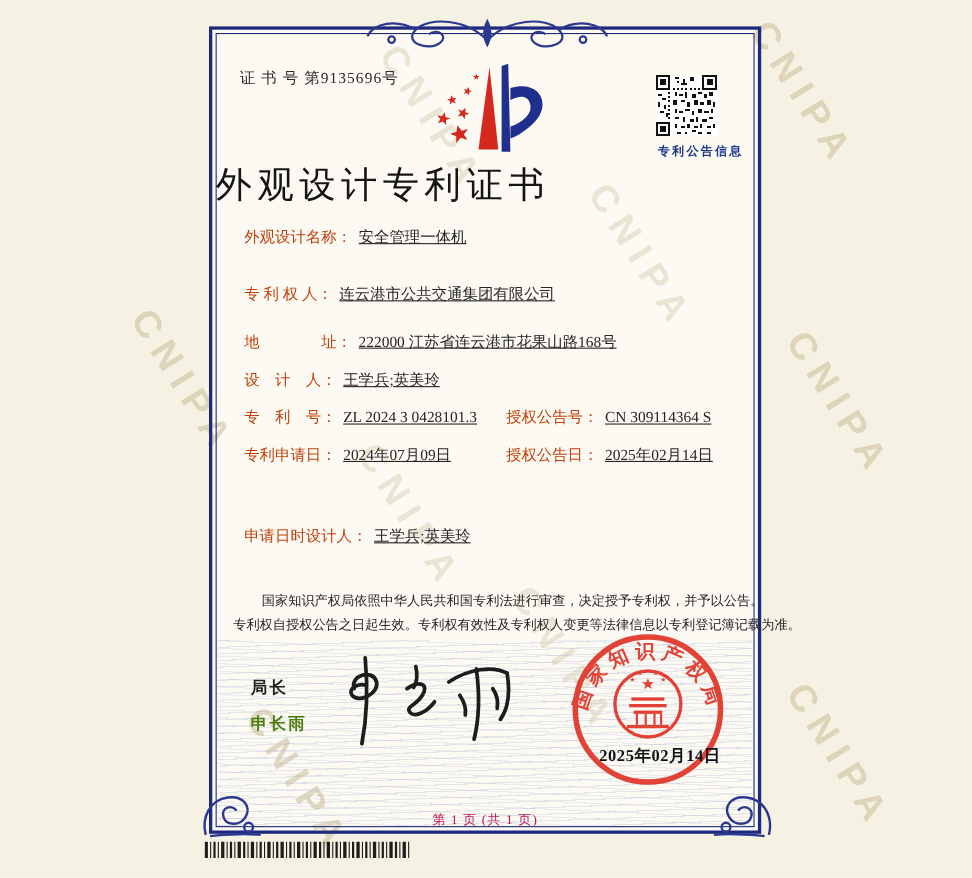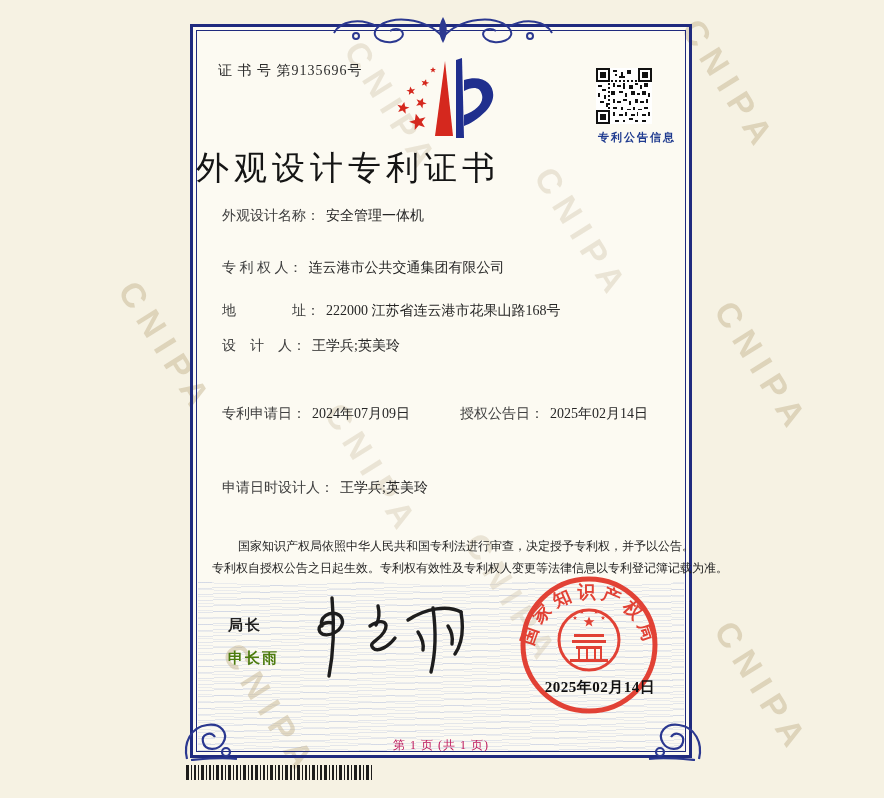--- a/index.html
+++ b/index.html
@@ -26,22 +26,22 @@
 
   .certno { position:absolute; left:218px; top:62px; font-size:14px; color:#2b2b2b; letter-spacing:1px; }
   .qr { position:absolute; left:596px; top:68px; width:56px; height:56px; }
   .qr-caption { position:absolute; left:574px; top:130px; width:102px; text-align:right;
                 font-size:11px; font-weight:bold; color:#1e3a8f; letter-spacing:2px; }
   .logo { position:absolute; left:388px; top:58px; width:112px; height:84px; }
   .title { position:absolute; left:196px; top:146px; width:490px; text-align:left;
            font-size:33px; font-weight:normal; color:#151515; letter-spacing:5px; }
 
   .row { position:absolute; left:222px; width:452px; font-size:14px; color:#262626; white-space:nowrap; }
-  .row .lbl { color:#404040; }
-  .row .val { margin-left:6px; }
+  .row .lbl { color:#c2410c; }
+  .row .val { margin-left:6px;text-decoration:underline; }
   .col2 { position:absolute; left:238px; top:0; white-space:nowrap; }
 
   .body-par { position:absolute; left:212px; top:535px; width:466px; font-size:12px;
               color:#242424; line-height:22px; }
   .body-par .l1 { padding-left:26px; white-space:nowrap; }
   .body-par .l2 { white-space:nowrap; }
 
   .sig-title { position:absolute; left:228px; top:616px; font-family:"Liberation Sans", sans-serif;
                font-weight:bold; font-size:15px; color:#222; letter-spacing:2px; }
   .sig-name  { position:absolute; left:228px; top:649px; font-family:"Liberation Sans", sans-serif;
@@ -165,20 +165,26 @@
       <span class="lbl">外观设计名称：</span><span class="val">安全管理一体机</span>
     </div>
     <div class="row" style="top:259px;">
       <span class="lbl">专 利 权 人：</span><span class="val">连云港市公共交通集团有限公司</span>
     </div>
     <div class="row" style="top:302px;">
       <span class="lbl">地　　　　址：</span><span class="val">222000 江苏省连云港市花果山路168号</span>
     </div>
     <div class="row" style="top:337px;">
       <span class="lbl">设　计　人：</span><span class="val">王学兵;英美玲</span>
+    </div>
+    <div class="row" style="top:371px;">
+      <span class="lbl">专　利　号：</span><span class="val">ZL 2024 3 0428101.3</span>
+      <span class="col2">
+        <span class="lbl">授权公告号：</span><span class="val">CN 309114364 S</span>
+      </span>
     </div>
     <div class="row" style="top:405px;">
       <span class="lbl">专利申请日：</span><span class="val">2024年07月09日</span>
       <span class="col2">
         <span class="lbl">授权公告日：</span><span class="val">2025年02月14日</span>
       </span>
     </div>
     <div class="row" style="top:479px;">
       <span class="lbl">申请日时设计人：</span><span class="val">王学兵;英美玲</span>
     </div>

